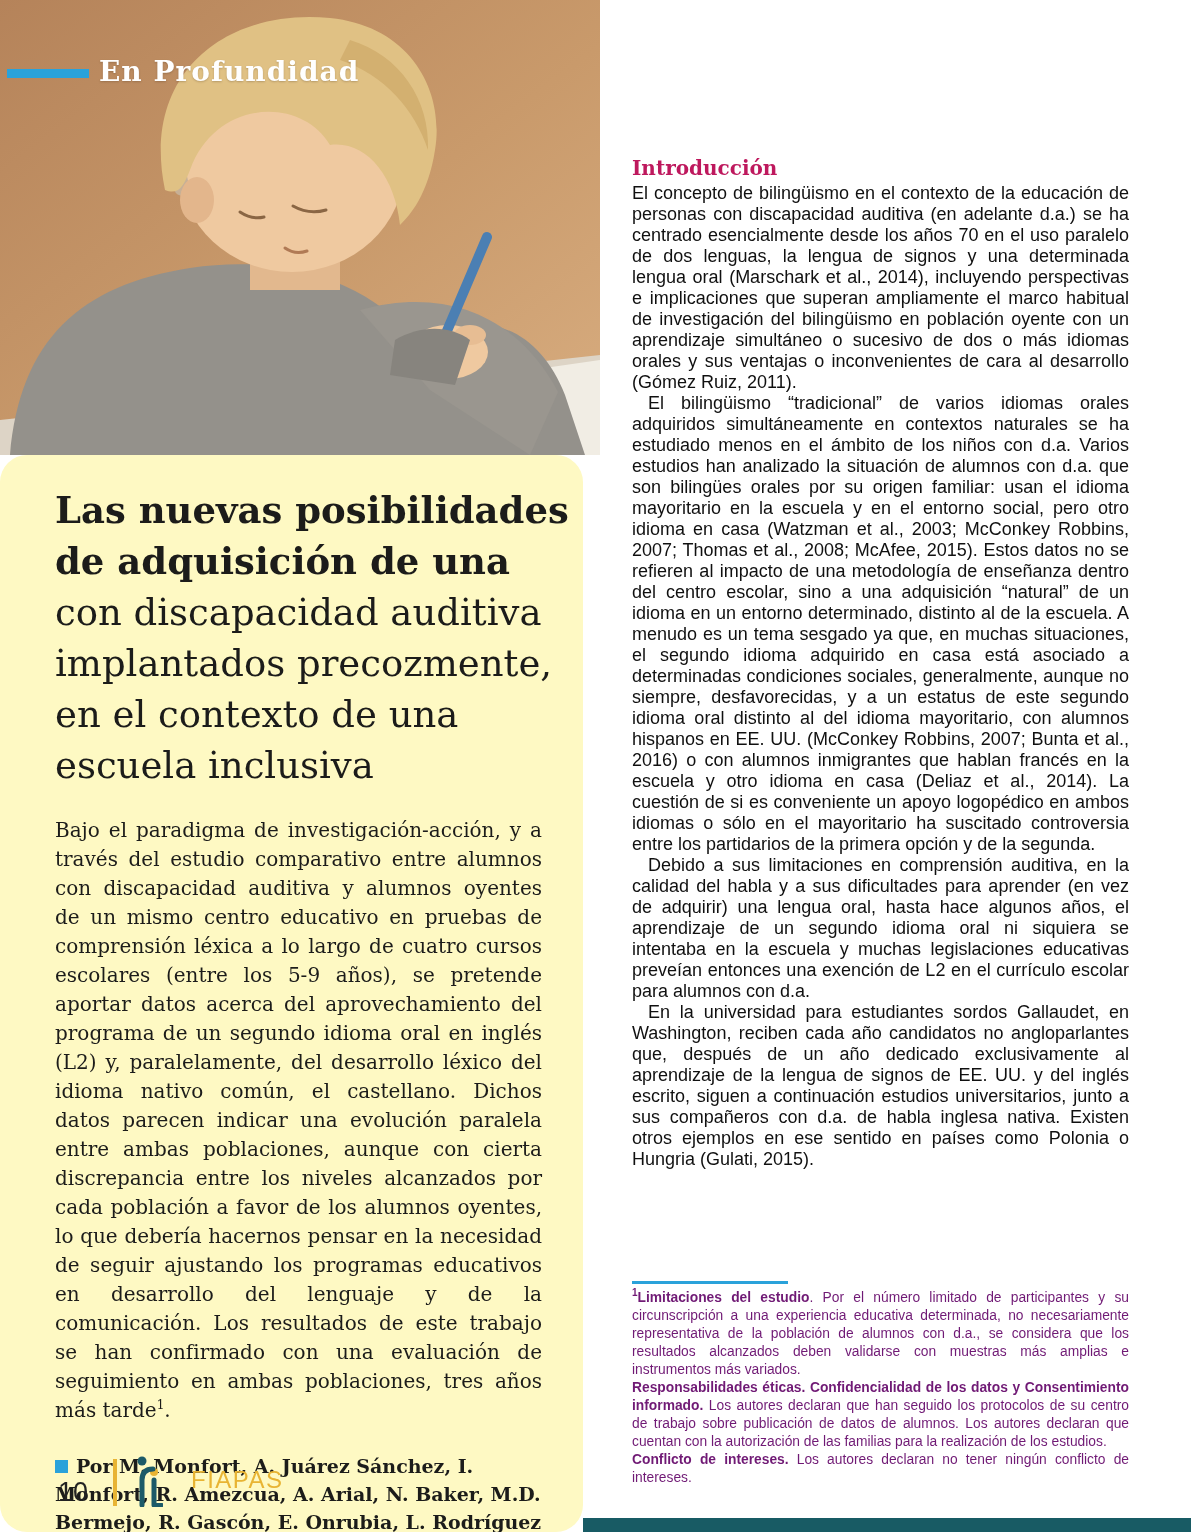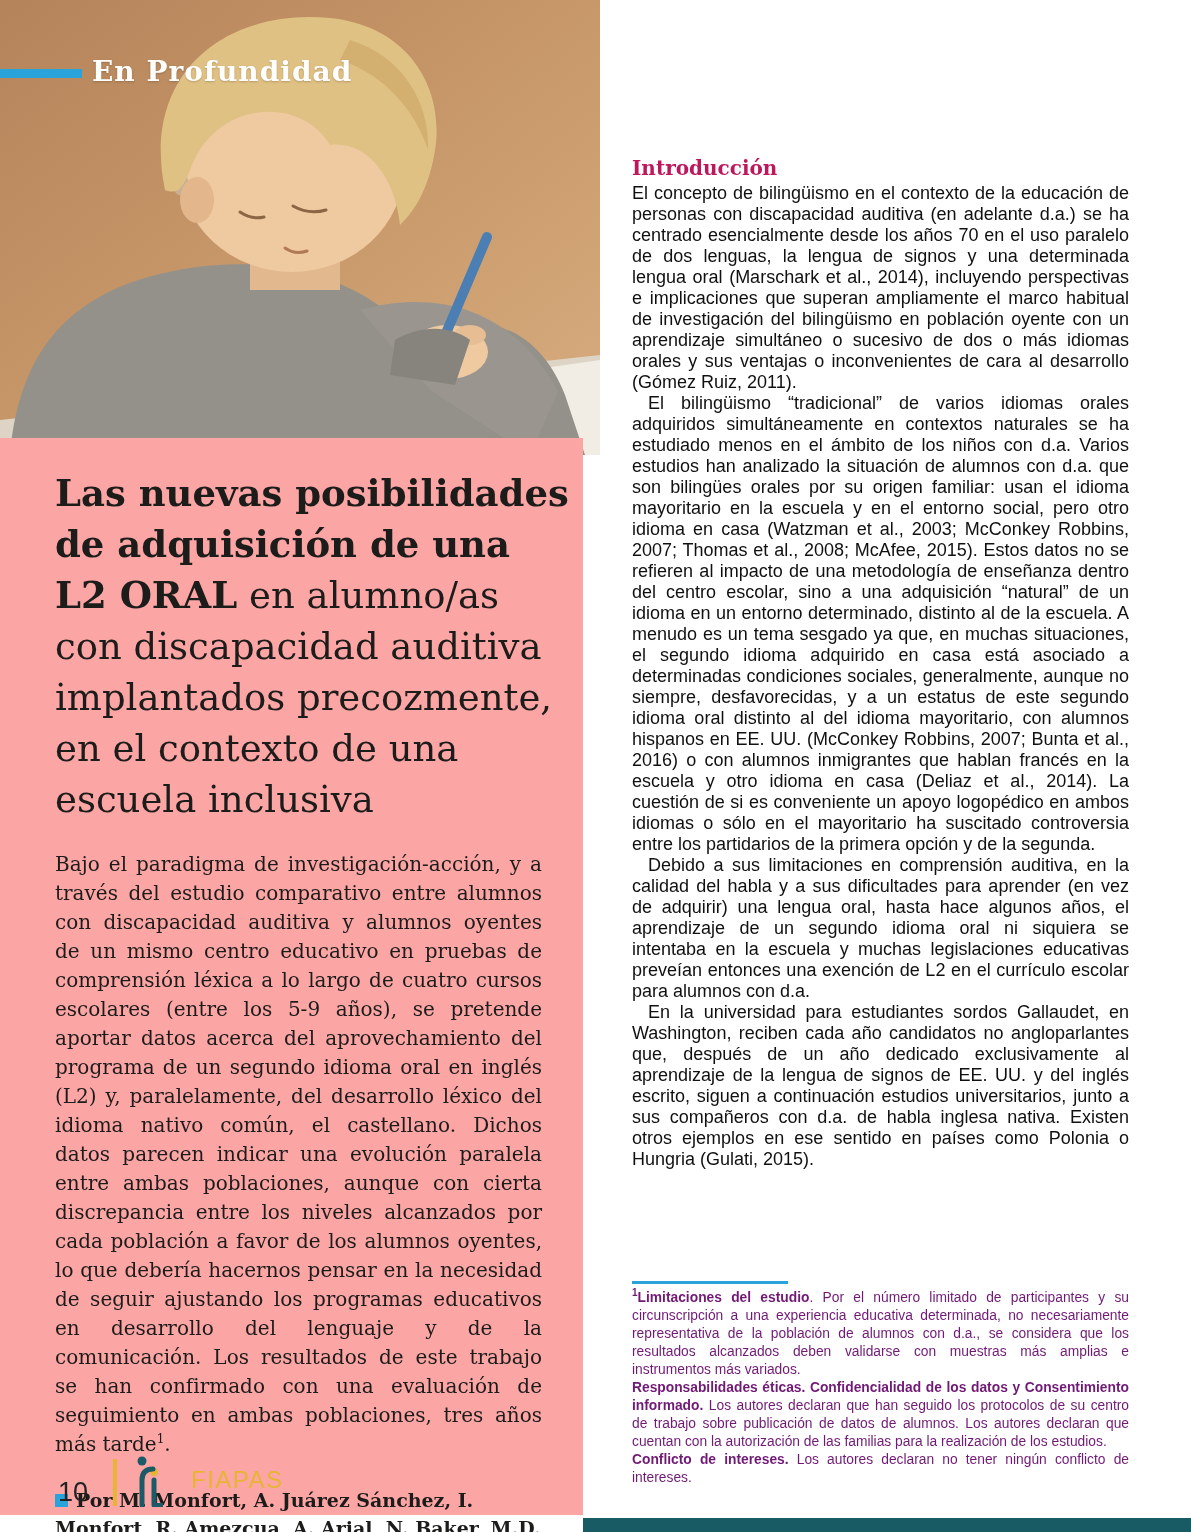--- a/index.html
+++ b/index.html
@@ -3,30 +3,30 @@
 <meta charset="utf-8">
 <style>
   html,body{margin:0;padding:0;}
   body{
     width:1191px;height:1532px;position:relative;background:#ffffff;
     font-family:"Liberation Sans",sans-serif;color:#161614;overflow:hidden;
   }
   
   #photo{position:absolute;left:0;top:0;width:600px;height:455px;overflow:hidden;}
   
-  #section-header{position:absolute;left:0;top:55px;display:flex;align-items:center;z-index:3;}
+  #section-header{position:absolute;left:0;top:55px;display:flex;align-items:center;z-index:3;padding-left:7px;}
   #section-bar{width:82px;height:9px;background:#2aa2da;margin-top:4px;}
   #section-title{
     font-family:"DejaVu Serif",serif;font-weight:700;color:#ffffff;
     font-size:28px;margin-left:10px;letter-spacing:1px;text-shadow:0 1px 2px rgba(60,40,20,.25);
   }
   
   #left-panel{
-    position:absolute;left:0;top:438px;width:583px;height:1077px;
-    background:#fca5a5;box-sizing:border-box;padding:30px 41px 0 55px;
+    position:absolute;left:0;top:455px;width:583px;height:1077px;
+    background:#fef9c3;box-sizing:border-box;padding:30px 41px 0 55px;border-radius:27px;
   }
   #article-title{font-family:"DejaVu Serif",serif;color:#1c1c1a;margin:0;}
   #article-title .t-line{font-size:37px;line-height:50px;font-weight:400;white-space:nowrap;}
   #article-title .tb{font-weight:700;}
   #abstract{
     font-family:"DejaVu Serif",serif;font-size:20px;line-height:29px;
     text-align:justify;margin:25px 0 0 0;color:#1c1c1a;hyphens:auto;
   }
   #abstract sup{font-size:12px;line-height:0;}
   #authors{
@@ -106,21 +106,20 @@
 
 <div id="section-header">
   <div id="section-bar"></div>
   <div id="section-title">En Profundidad</div>
 </div>
 
 <div id="left-panel">
   <h1 id="article-title">
     <div class="t-line"><span class="tb">Las nuevas posibilidades</span><span></span></div>
     <div class="t-line"><span class="tb">de adquisición de una</span><span></span></div>
-    <div class="t-line"><span class="tb">L2 ORAL</span><span> en alumno/as</span></div>
     <div class="t-line"><span class="tb"></span><span>con discapacidad auditiva</span></div>
     <div class="t-line"><span class="tb"></span><span>implantados precozmente,</span></div>
     <div class="t-line"><span class="tb"></span><span>en el contexto de una</span></div>
     <div class="t-line"><span class="tb"></span><span>escuela inclusiva</span></div>
   </h1>
   <p id="abstract"><span>Bajo el paradigma de investigación-acción, y a través del estudio comparativo entre alumnos con discapacidad auditiva y alumnos oyentes de un mismo centro educativo en pruebas de comprensión léxica a lo largo de cuatro cursos escolares (entre los 5-9 años), se pretende aportar datos acerca del aprovechamiento del programa de un segundo idioma oral en inglés (L2) y, paralelamente, del desarrollo léxico del idioma nativo común, el castellano. Dichos datos parecen indicar una evolución paralela entre ambas poblaciones, aunque con cierta discrepancia entre los niveles alcanzados por cada población a favor de los alumnos oyentes, lo que debería hacernos pensar en la necesidad de seguir ajustando los programas educativos en desarrollo del lenguaje y de la comunicación. Los resultados de este trabajo se han confirmado con una evaluación de seguimiento en ambas poblaciones, tres años más tarde</span><sup>1</sup><span>.</span></p>
   <div id="authors"><span class="sq"></span><span>Por M. Monfort, A. Juárez Sánchez, I. Monfort, R. Amezcua, A. Arial, N. Baker, M.D. Bermejo, R. Gascón, E. Onrubia, L. Rodríguez y O. Sánchez.</span></div>
 </div>
 
 <div id="right-col">

